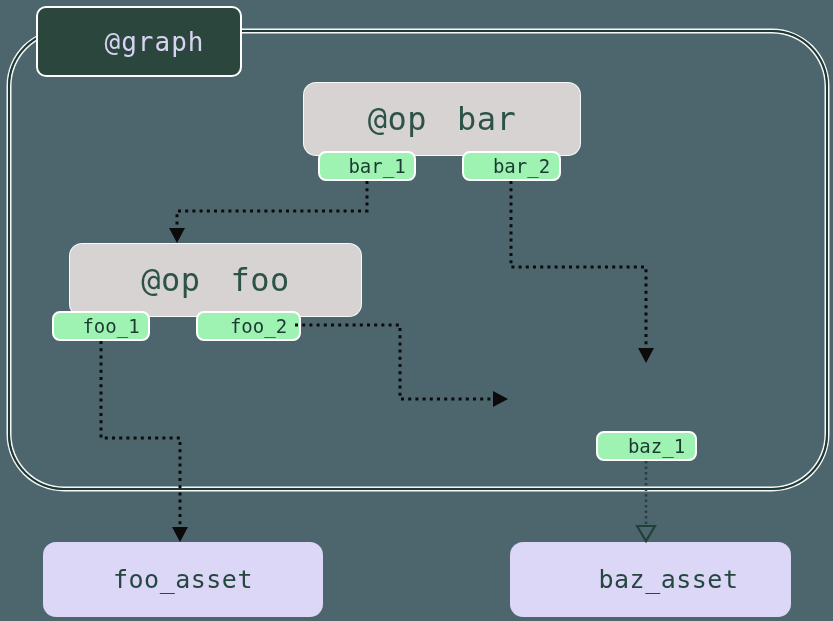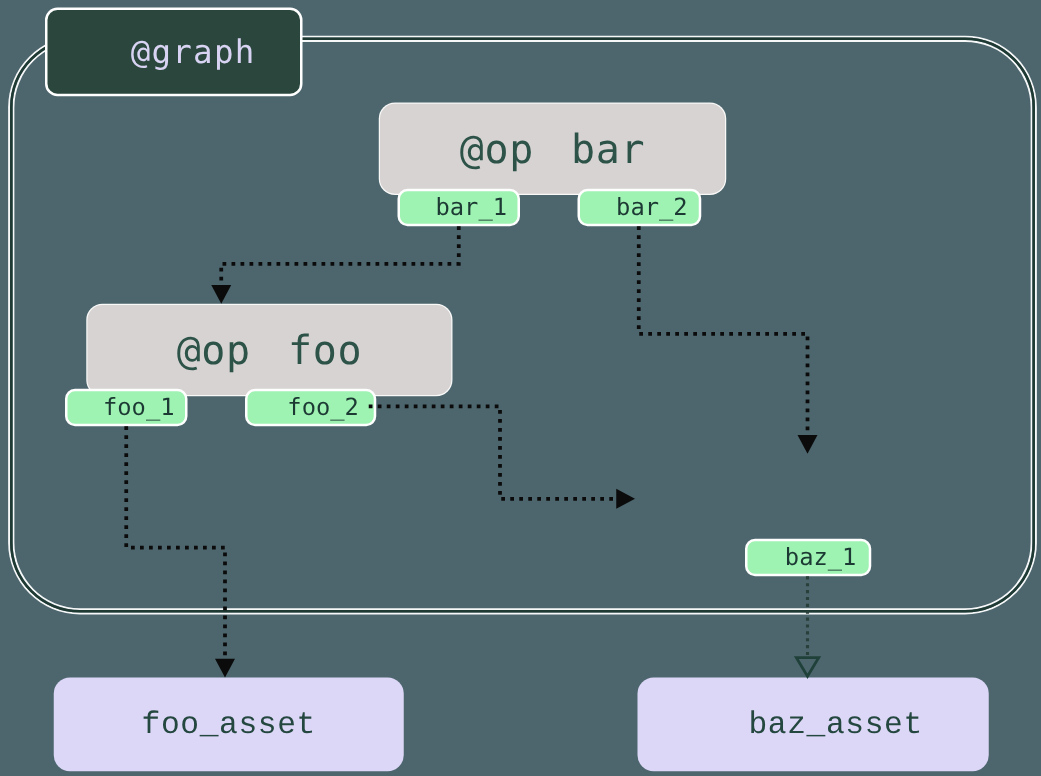--- a/index.html
+++ b/index.html
@@ -56,21 +56,21 @@
     display:flex;align-items:center;justify-content:center;
     color:var(--output-badge-text);font-size:19px;
     z-index:5;
     padding-left:20px;
   }
   .asset-node{
     position:absolute;box-sizing:border-box;
     background:var(--asset-bg);
     border-radius:13px;
     display:flex;align-items:center;justify-content:center;
-    color:var(--asset-text);font-size:25px;letter-spacing:.5px;font-family:Liberation Mono, monospace;
+    color:var(--asset-text);font-size:25px;letter-spacing:.5px;
   }
   #op-bar {left:303px;top:82px;width:278px;height:74px;}
   #op-foo {left:37px;top:243px;width:293px;height:74px;margin-left:32px;}
   #op-baz {left:508px;top:363px;width:277px;height:74px;}
   #badge-bar-1{left:318px;top:151px;width:98px;height:30px;}
   #badge-bar-2{left:462px;top:151px;width:99px;height:30px;}
   #badge-foo-1{left:52px; top:311px;width:98px;height:30px;}
   #badge-foo-2{left:196px;top:311px;width:105px;height:30px;}
   #badge-baz-1{left:596px;top:431px;width:101px;height:30px;}
   #asset-foo{left:43px; top:542px;width:280px;height:75px;}

